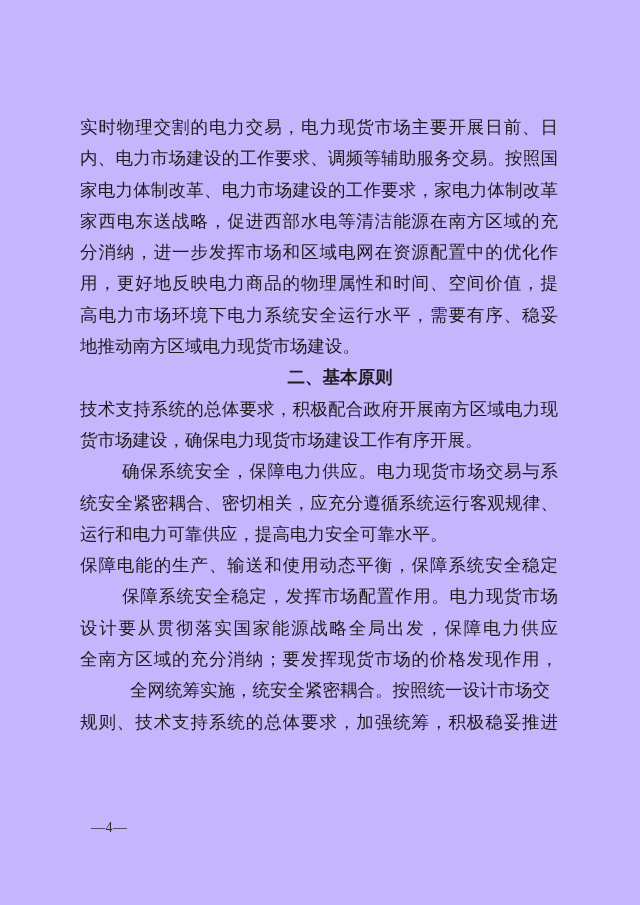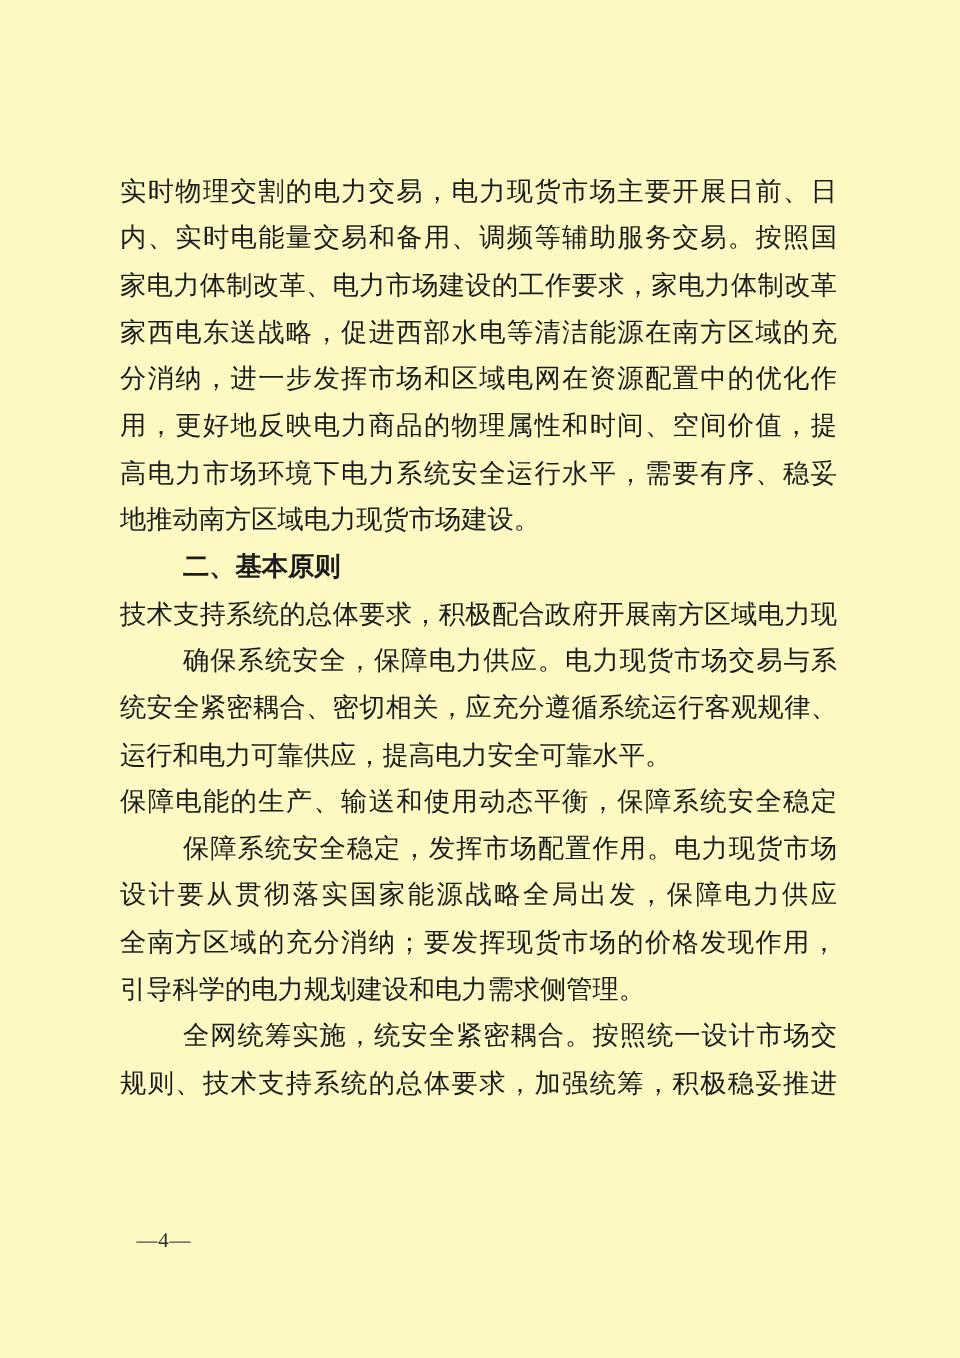--- a/index.html
+++ b/index.html
@@ -4,21 +4,21 @@
 <style>
   html, body {
     margin: 0;
     padding: 0;
     background: #ffffff;
   }
   .page {
     position: relative;
     width: 640px;
     height: 905px;
-    background: #fef9c3;
+    background: #c4b5fd;
     overflow: hidden;
     font-family: "Liberation Sans", "DejaVu Sans", sans-serif;
   }
   .text-block {
     position: absolute;
     left: 80px;
     top: 112px;
     width: 478px;
     color: #1c1c1c;
     font-size: 17.5px;
@@ -32,20 +32,21 @@
   }
   
   .line.j {
     text-align: justify;
     text-align-last: justify;
     text-justify: inter-character;
   }
   
   .line.indent {
     padding-left: 42px;
+    text-align: center;
   }
   .line.heading {
     font-weight: 600;
   }
   .page-number {
     position: absolute;
     left: 91px;
     top: 818px;
     height: 20px;
     line-height: 20px;
@@ -54,35 +55,35 @@
     letter-spacing: 0.5px;
     color: #2b2b2b;
   }
 </style>
 </head>
 <body>
 
 <div class="page">
   <div class="text-block">
     <div class="line j">实时物理交割的电力交易，电力现货市场主要开展日前、日</div>
-    <div class="line j">内、实时电能量交易和备用、调频等辅助服务交易。按照国</div>
+    <div class="line j">内、电力市场建设的工作要求、调频等辅助服务交易。按照国</div>
     <div class="line j">家电力体制改革、电力市场建设的工作要求，家电力体制改革</div>
     <div class="line j">家西电东送战略，促进西部水电等清洁能源在南方区域的充</div>
     <div class="line j">分消纳，进一步发挥市场和区域电网在资源配置中的优化作</div>
     <div class="line j">用，更好地反映电力商品的物理属性和时间、空间价值，提</div>
     <div class="line j">高电力市场环境下电力系统安全运行水平，需要有序、稳妥</div>
     <div class="line">地推动南方区域电力现货市场建设。</div>
     <div class="line indent heading">二、基本原则</div>
     <div class="line j">技术支持系统的总体要求，积极配合政府开展南方区域电力现</div>
+    <div class="line">货市场建设，确保电力现货市场建设工作有序开展。</div>
     <div class="line indent j">确保系统安全，保障电力供应。电力现货市场交易与系</div>
     <div class="line j">统安全紧密耦合、密切相关，应充分遵循系统运行客观规律、</div>
     <div class="line">运行和电力可靠供应，提高电力安全可靠水平。</div>
     <div class="line j">保障电能的生产、输送和使用动态平衡，保障系统安全稳定</div>
     <div class="line indent j">保障系统安全稳定，发挥市场配置作用。电力现货市场</div>
     <div class="line j">设计要从贯彻落实国家能源战略全局出发，保障电力供应</div>
     <div class="line j">全南方区域的充分消纳；要发挥现货市场的价格发现作用，</div>
-    <div class="line">引导科学的电力规划建设和电力需求侧管理。</div>
     <div class="line indent j">全网统筹实施，统安全紧密耦合。按照统一设计市场交易</div>
     <div class="line j">规则、技术支持系统的总体要求，加强统筹，积极稳妥推进</div>
   </div>
 
   <div class="page-number">—4—</div>
 </div>
 
 </body></html>

